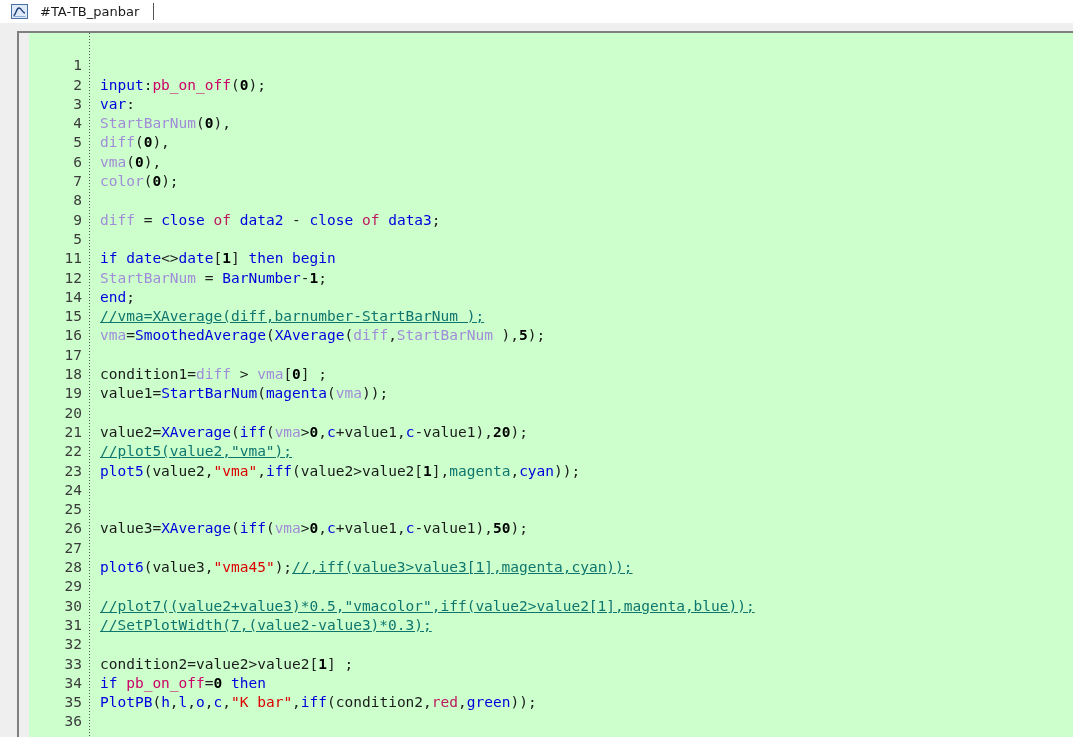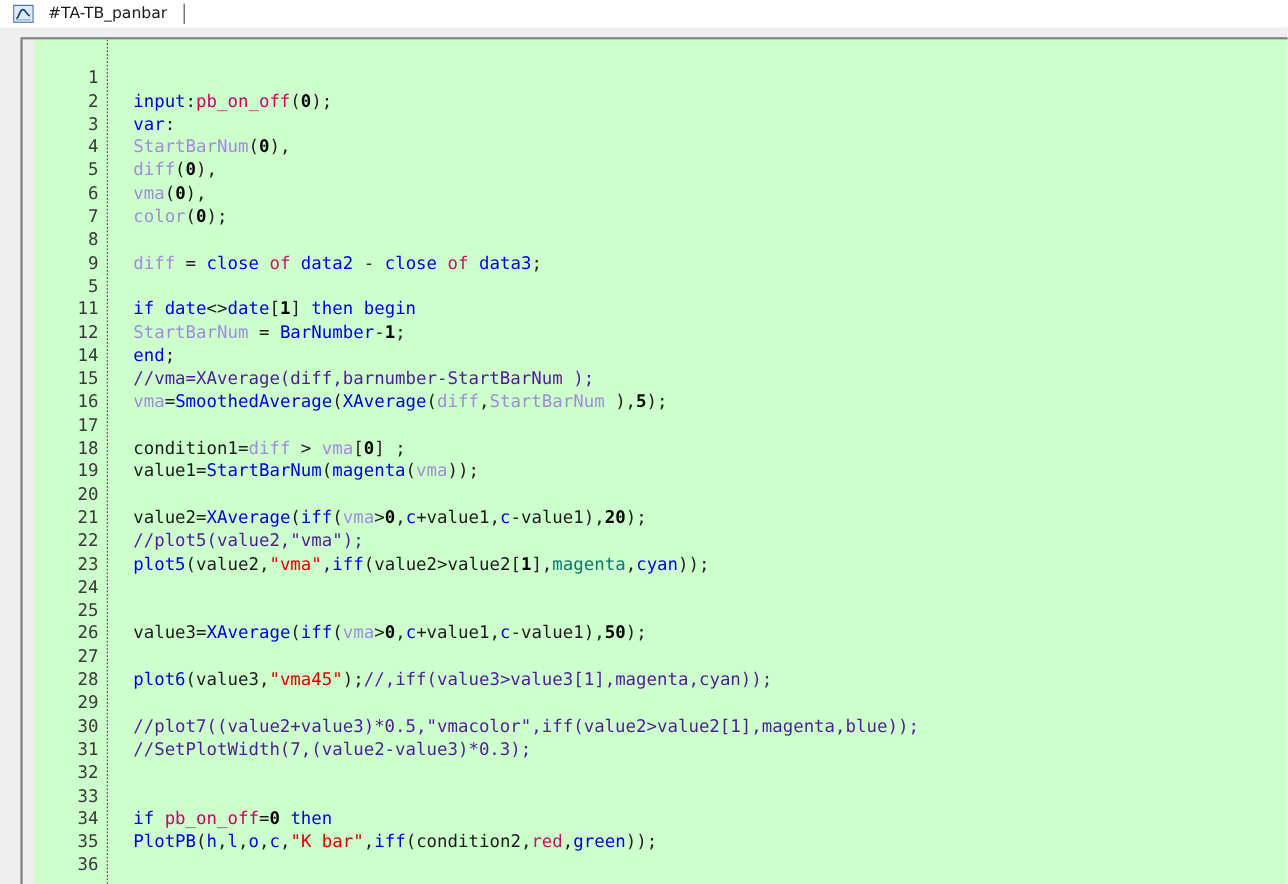--- a/index.html
+++ b/index.html
@@ -136,32 +136,32 @@
     position: absolute;
     left: 0;
     width: 53px;
     text-align: right;
     color: #3a3a3a;
     font-family: "DejaVu Sans Mono", "Liberation Mono", monospace;
     font-size: 14.5px;
   }
   .codetext {
     position: absolute;
-    left: 82px;
+    left: 71px;
     white-space: pre;
     color: #202020;
   }
 
   
   .kw   { color: #0000dd; }          
   .fn   { color: #0000dd; }          
   .var  { color: #a08cd8; }          
   .num  { color: #000000; font-weight: bold; }
   .str  { color: #dd0000; }
-  .cmt  { color: #4c1d95; }
+  .cmt  { color: #0f766e; text-decoration: underline; }
   .id   { color: #1a1a1a; }
   .mag  { color: #0f766e; }
   .red  { color: #be185d; }
   .pnk  { color: #cc0066; }
   .op   { color: #202020; }
 
   
   .caret {
     position: absolute;
     left: 71px;
@@ -346,20 +346,21 @@
         <span class="codetext cmt">//SetPlotWidth(7,(value2-value3)*0.3);</span>
       </div>
 
       <div class="row">
         <span class="lineno">31</span>
         <span class="codetext"></span>
       </div>
 
       <div class="row">
         <span class="lineno">32</span>
+        <span class="codetext"><span class="id">condition2</span><span class="op">=</span><span class="id">value2</span><span class="op">&gt;</span><span class="id">value2</span><span class="op">[</span><span class="num">1</span><span class="op">] ;</span></span>
       </div>
 
       <div class="row">
         <span class="lineno">33</span>
         <span class="codetext"><span class="kw">if</span><span class="op"> </span><span class="pnk">pb_on_off</span><span class="op">=</span><span class="num">0</span><span class="op"> </span><span class="kw">then</span></span>
       </div>
 
       <div class="row">
         <span class="lineno">34</span>
         <span class="codetext"><span class="fn">PlotPB</span><span class="op">(</span><span class="fn">h</span><span class="op">,</span><span class="fn">l</span><span class="op">,</span><span class="fn">o</span><span class="op">,</span><span class="fn">c</span><span class="op">,</span><span class="str">"K bar"</span><span class="op">,</span><span class="fn">iff</span><span class="op">(</span><span class="id">condition2</span><span class="op">,</span><span class="red">red</span><span class="op">,</span><span class="fn">green</span><span class="op">));</span></span>

